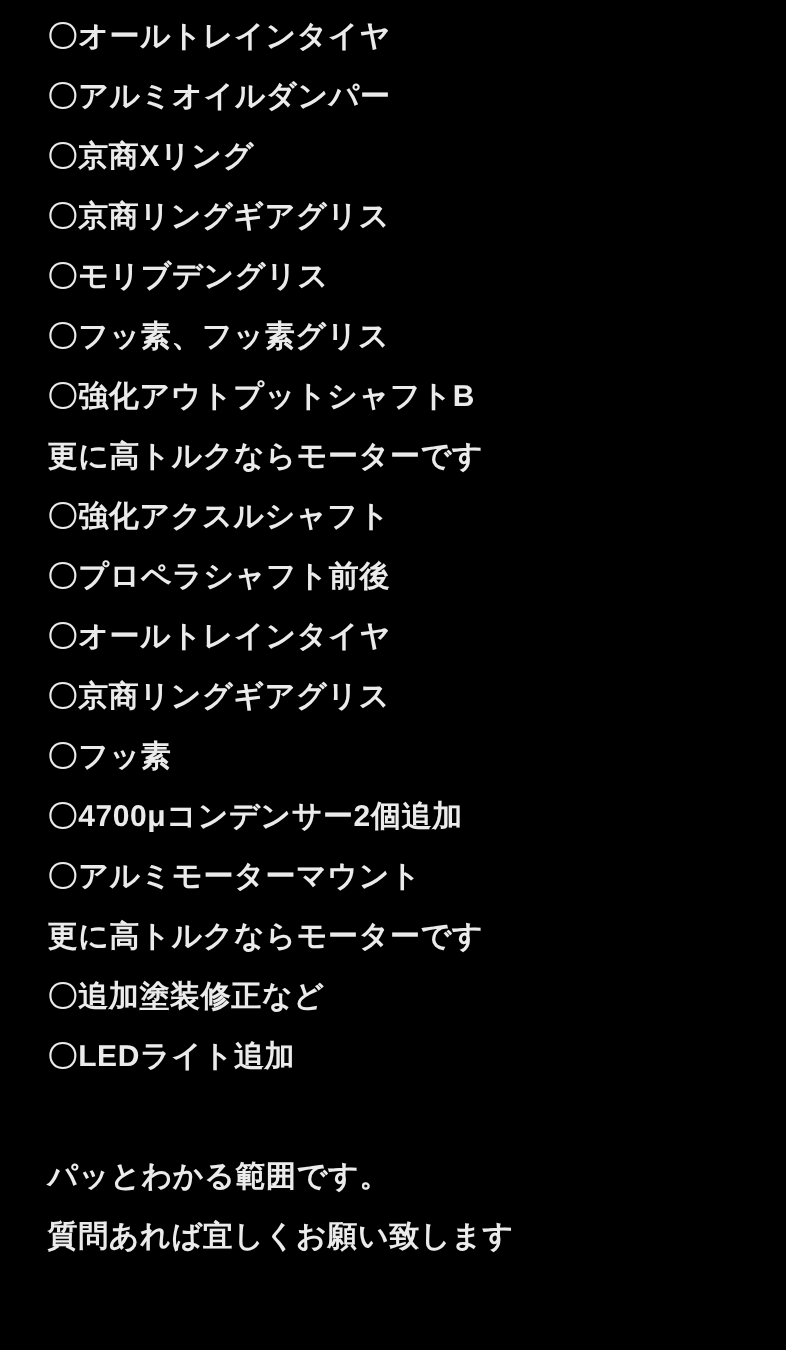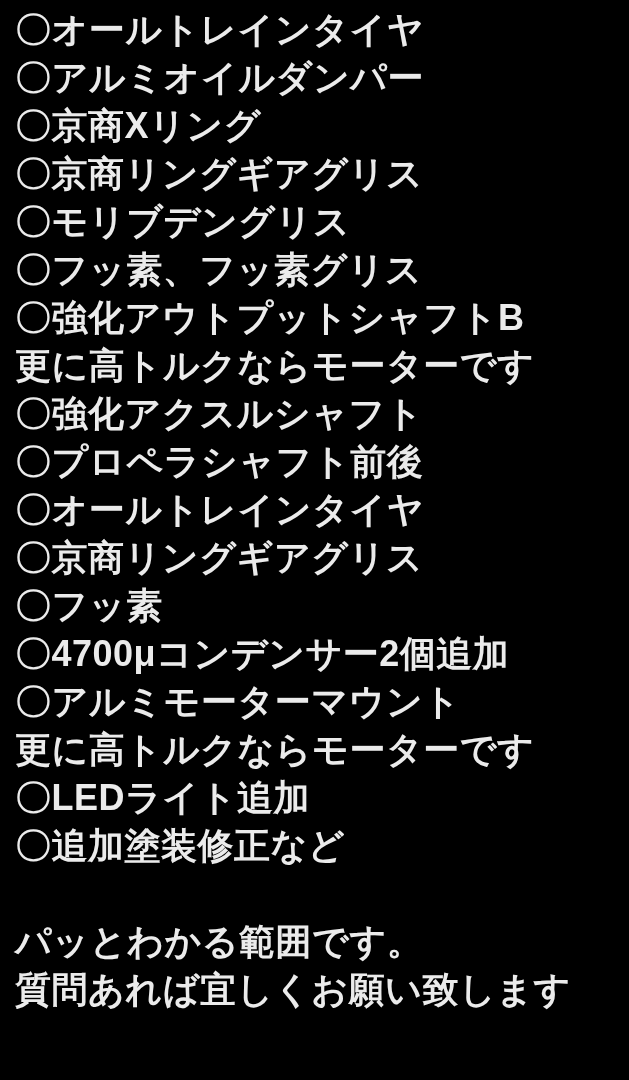--- a/index.html
+++ b/index.html
@@ -6,26 +6,26 @@
     margin: 0;
     padding: 0;
     background: #000000;
   }
   .page {
     position: relative;
     width: 578px;
     height: 1080px;
     background: #000000;
     box-sizing: border-box;
-    padding: 6px 10px 0 15px;
+    padding: 6px 10px 0 38px;
     overflow: hidden;
     font-family: "Liberation Sans", "DejaVu Sans", sans-serif;
     font-weight: bold;
     color: #ebebeb;
-    font-size: 36px;
+    font-size: 24px;
     line-height: 48px;
     letter-spacing: 0.5px;
     white-space: nowrap;
   }
   .line {
     height: 48px;
   }
   .spacer {
     height: 48px;
   }
@@ -43,18 +43,18 @@
   <div class="line">〇強化アウトプットシャフトB</div>
   <div class="line">更に高トルクならモーターです</div>
   <div class="line">〇強化アクスルシャフト</div>
   <div class="line">〇プロペラシャフト前後</div>
   <div class="line">〇オールトレインタイヤ</div>
   <div class="line">〇京商リングギアグリス</div>
   <div class="line">〇フッ素</div>
   <div class="line">〇4700μコンデンサー2個追加</div>
   <div class="line">〇アルミモーターマウント</div>
   <div class="line">更に高トルクならモーターです</div>
+  <div class="line">〇追加塗装修正など</div>
   <div class="line">〇LEDライト追加</div>
-  <div class="line">〇追加塗装修正など</div>
   <div class="spacer"></div>
   <div class="line">パッとわかる範囲です。</div>
   <div class="line">質問あれば宜しくお願い致します</div>
 </div>
 
 </body></html>

